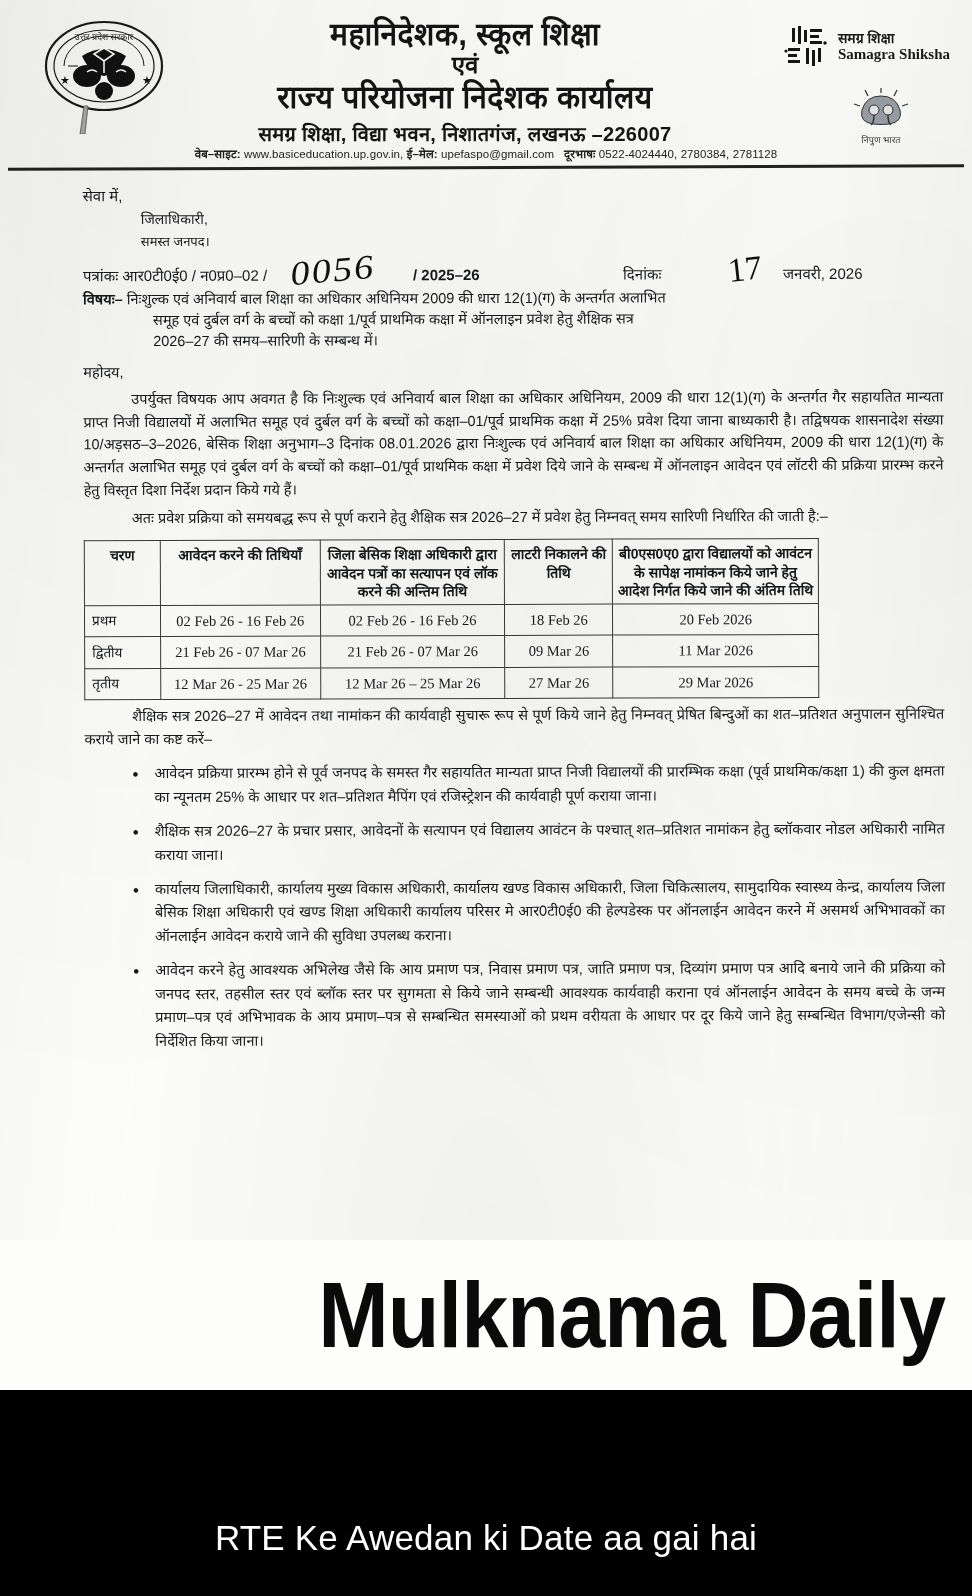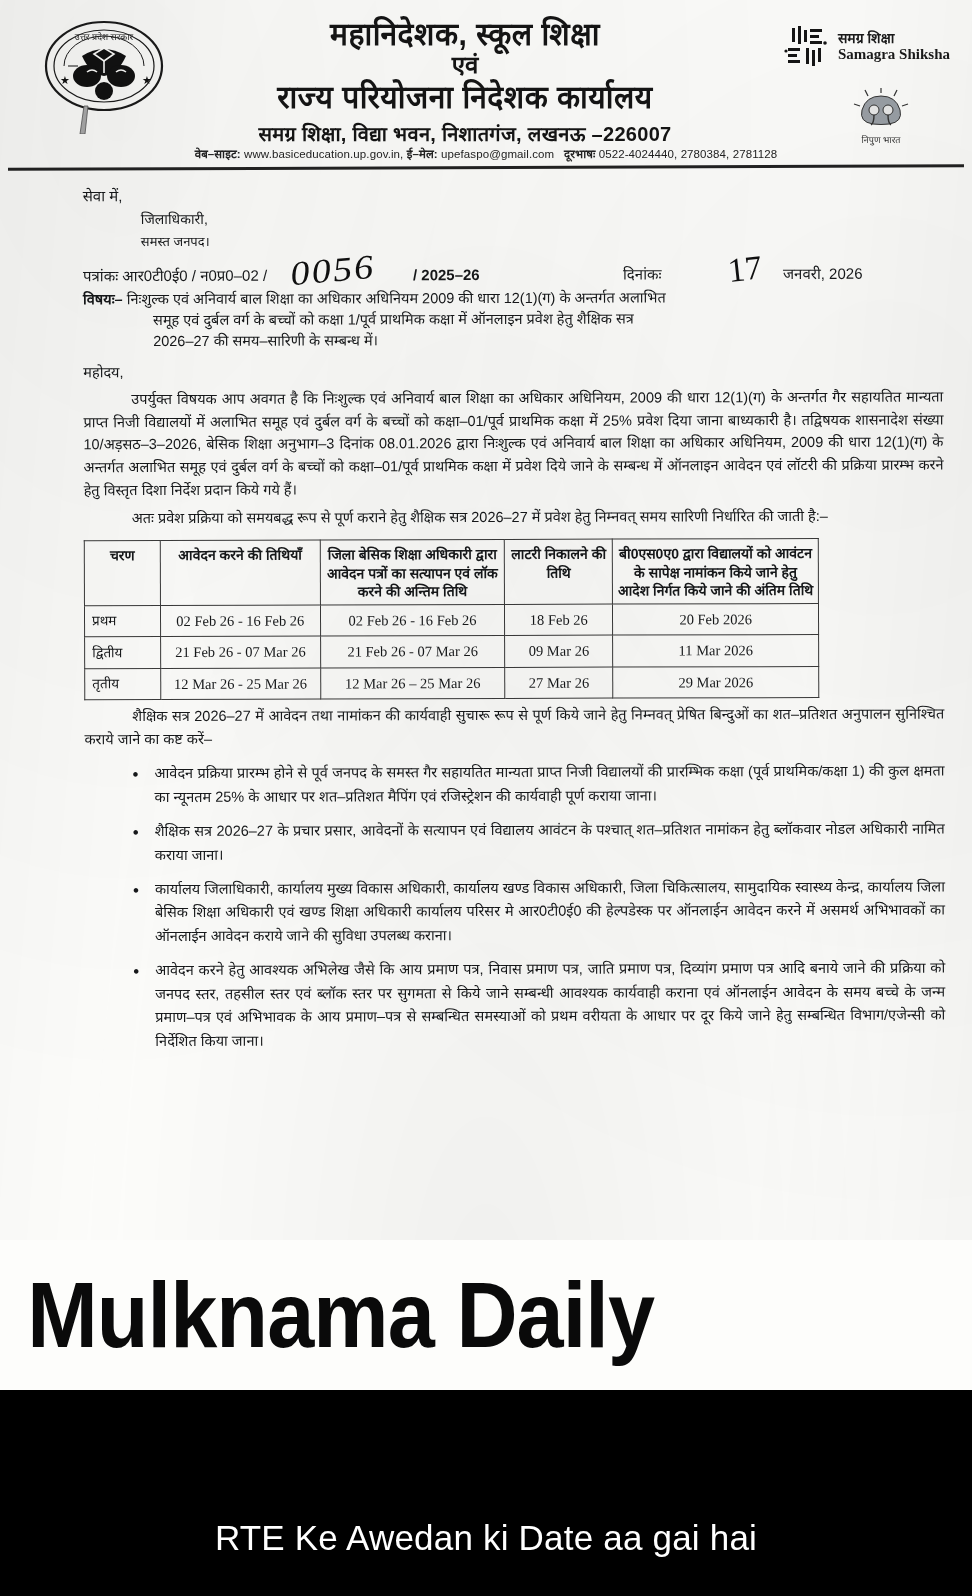--- a/index.html
+++ b/index.html
@@ -242,21 +242,21 @@
 
   
   #brand-band {
     position: absolute;
     left: 0; top: 1240px;
     width: 972px;
     height: 150px;
     background: #fdfdfb;
     display: flex;
     align-items: center;
-    justify-content: flex-start;
+    justify-content: flex-end;
   }
   #brand-text {
     font-family: "Liberation Sans", sans-serif;
     font-size: 92px;
     font-weight: 700;
     color: #0a0a0a;
     letter-spacing: -1px;
     transform: scaleX(.92);
     white-space: nowrap;
   }

